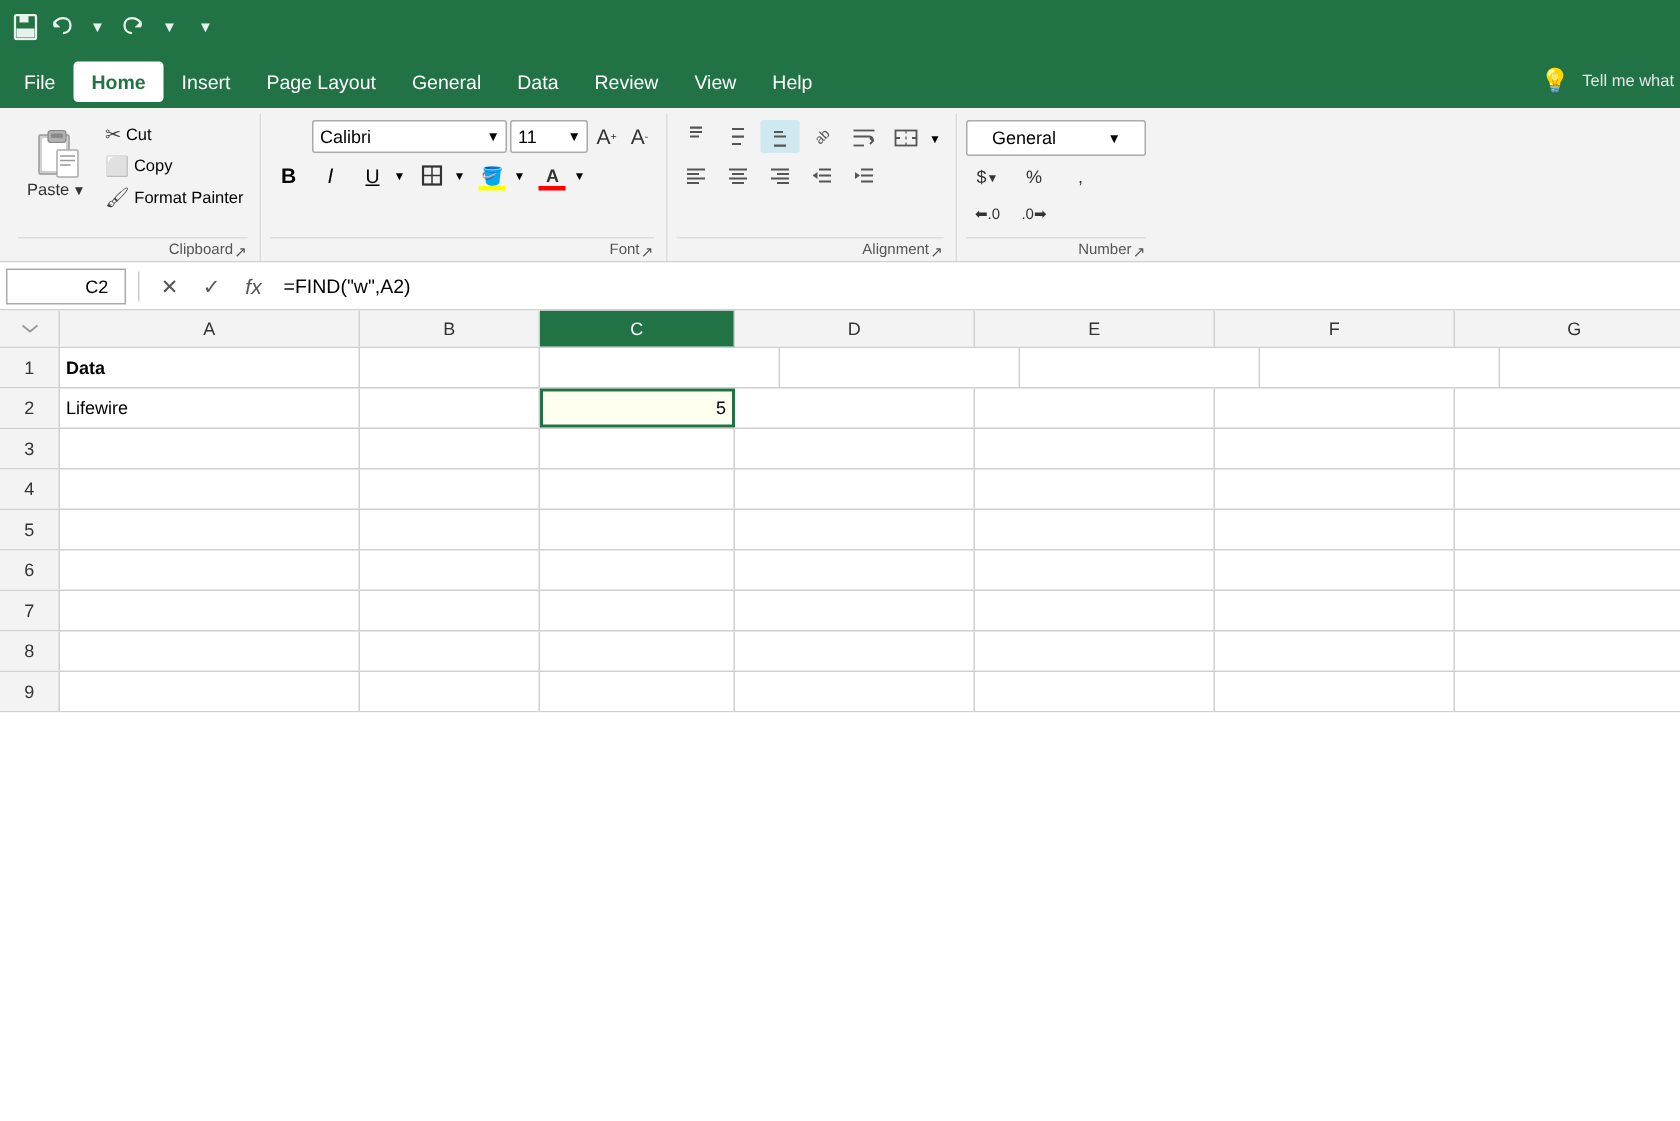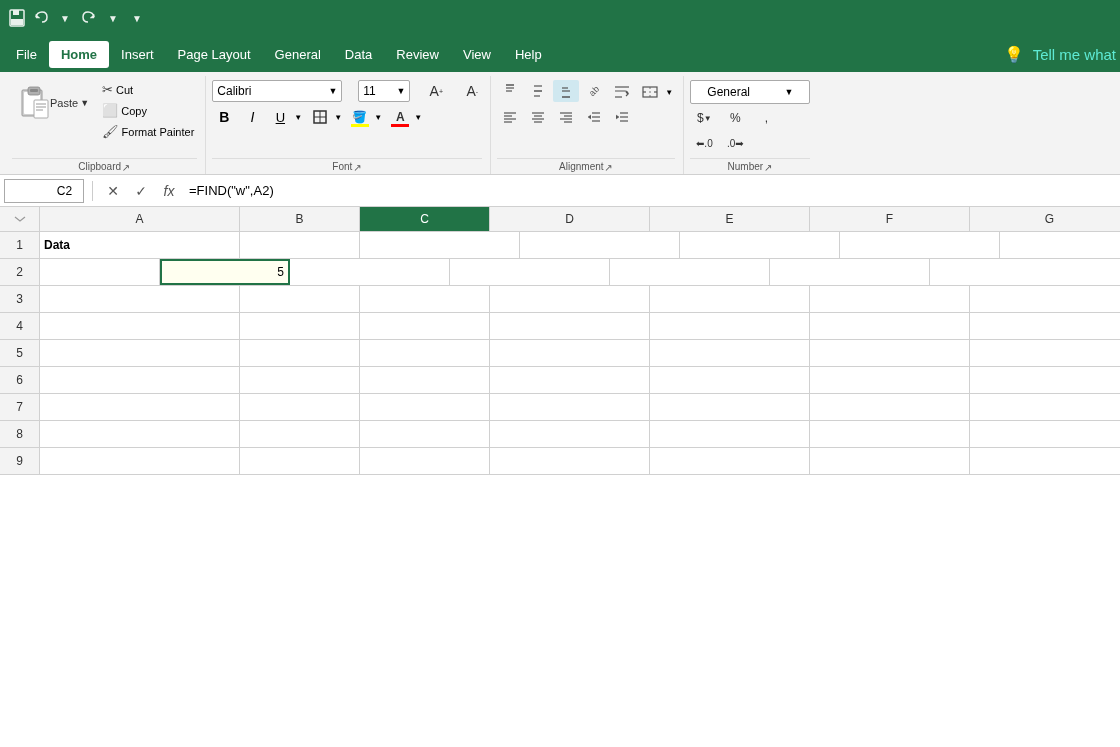--- a/index.html
+++ b/index.html
@@ -43,21 +43,21 @@
     }
     .menu-bar-right {
       margin-left: auto;
       display: flex;
       align-items: center;
       gap: 8px;
       color: #fff;
       font-size: 13px;
     }
     .lightbulb-icon { font-size: 16px; }
-    .tell-me-what { color: #5eead4; font-size: 15px; }
+    .tell-me-what { color: #e5e5e5; font-size: 11px; }
 
     
     .ribbon {
       background: #f3f3f3;
       border-bottom: 1px solid #d0d0d0;
       padding: 4px 8px 0 8px;
       display: flex;
       gap: 2px;
       min-height: 90px;
     }
@@ -79,29 +79,29 @@
     }
     .ribbon-group-label {
       font-size: 10px;
       color: #555;
       text-align: center;
       padding: 2px 0;
       border-top: 1px solid #ddd;
       margin-top: auto;
       display: flex;
       align-items: center;
-      justify-content: center;
+      justify-content: flex-end;
     }
     .ribbon-group-label span { font-size: 10px; }
     .expand-icon { width: 10px; height: 10px; font-size: 9px; cursor: pointer; }
 
     
     .paste-btn {
       display: flex;
-      flex-direction: row;
+      flex-direction: column;
       align-items: center;
       cursor: pointer;
       padding: 4px 6px;
       border-radius: 3px;
       justify-content: center;
     }
 
     
     .clipboard-small {
       display: flex;
@@ -118,21 +118,21 @@
       font-size: 11px;
     }
     .small-icon { font-size: 13px; color: #444; }
 
     
     .font-controls {
       display: flex;
       flex-direction: column;
       gap: 3px;
     }
-    .font-row1 { display: flex; align-items: center; gap: 16px; }
+    .font-row1 { display: flex; align-items: center; gap: 2px; margin-left: 28px; }
     .font-row2 { display: flex; align-items: center; gap: 4px; }
 
     .font-select {
       width: 130px;
       height: 22px;
       border: 1px solid #aaa;
       background: #fff;
       font-size: 12px;
       padding: 1px 4px;
       cursor: pointer;
@@ -735,20 +735,21 @@
       <div class="grid-cell col-b"></div>
       <div class="grid-cell col-d"></div>
       <div class="grid-cell col-e"></div>
       <div class="grid-cell col-f"></div>
       <div class="grid-cell col-g"></div>
 
     </div>
 
     <div class="grid-row">
       <div class="row-num">2</div>
+      <div class="grid-cell col-a">Lifewire</div>
       <div class="grid-cell col-b"></div>
       <div class="grid-cell result-selected col-c">5</div>
       <div class="grid-cell col-d"></div>
       <div class="grid-cell col-e"></div>
       <div class="grid-cell col-f"></div>
       <div class="grid-cell col-g"></div>
 
     </div>
 
     <div class="grid-row">

